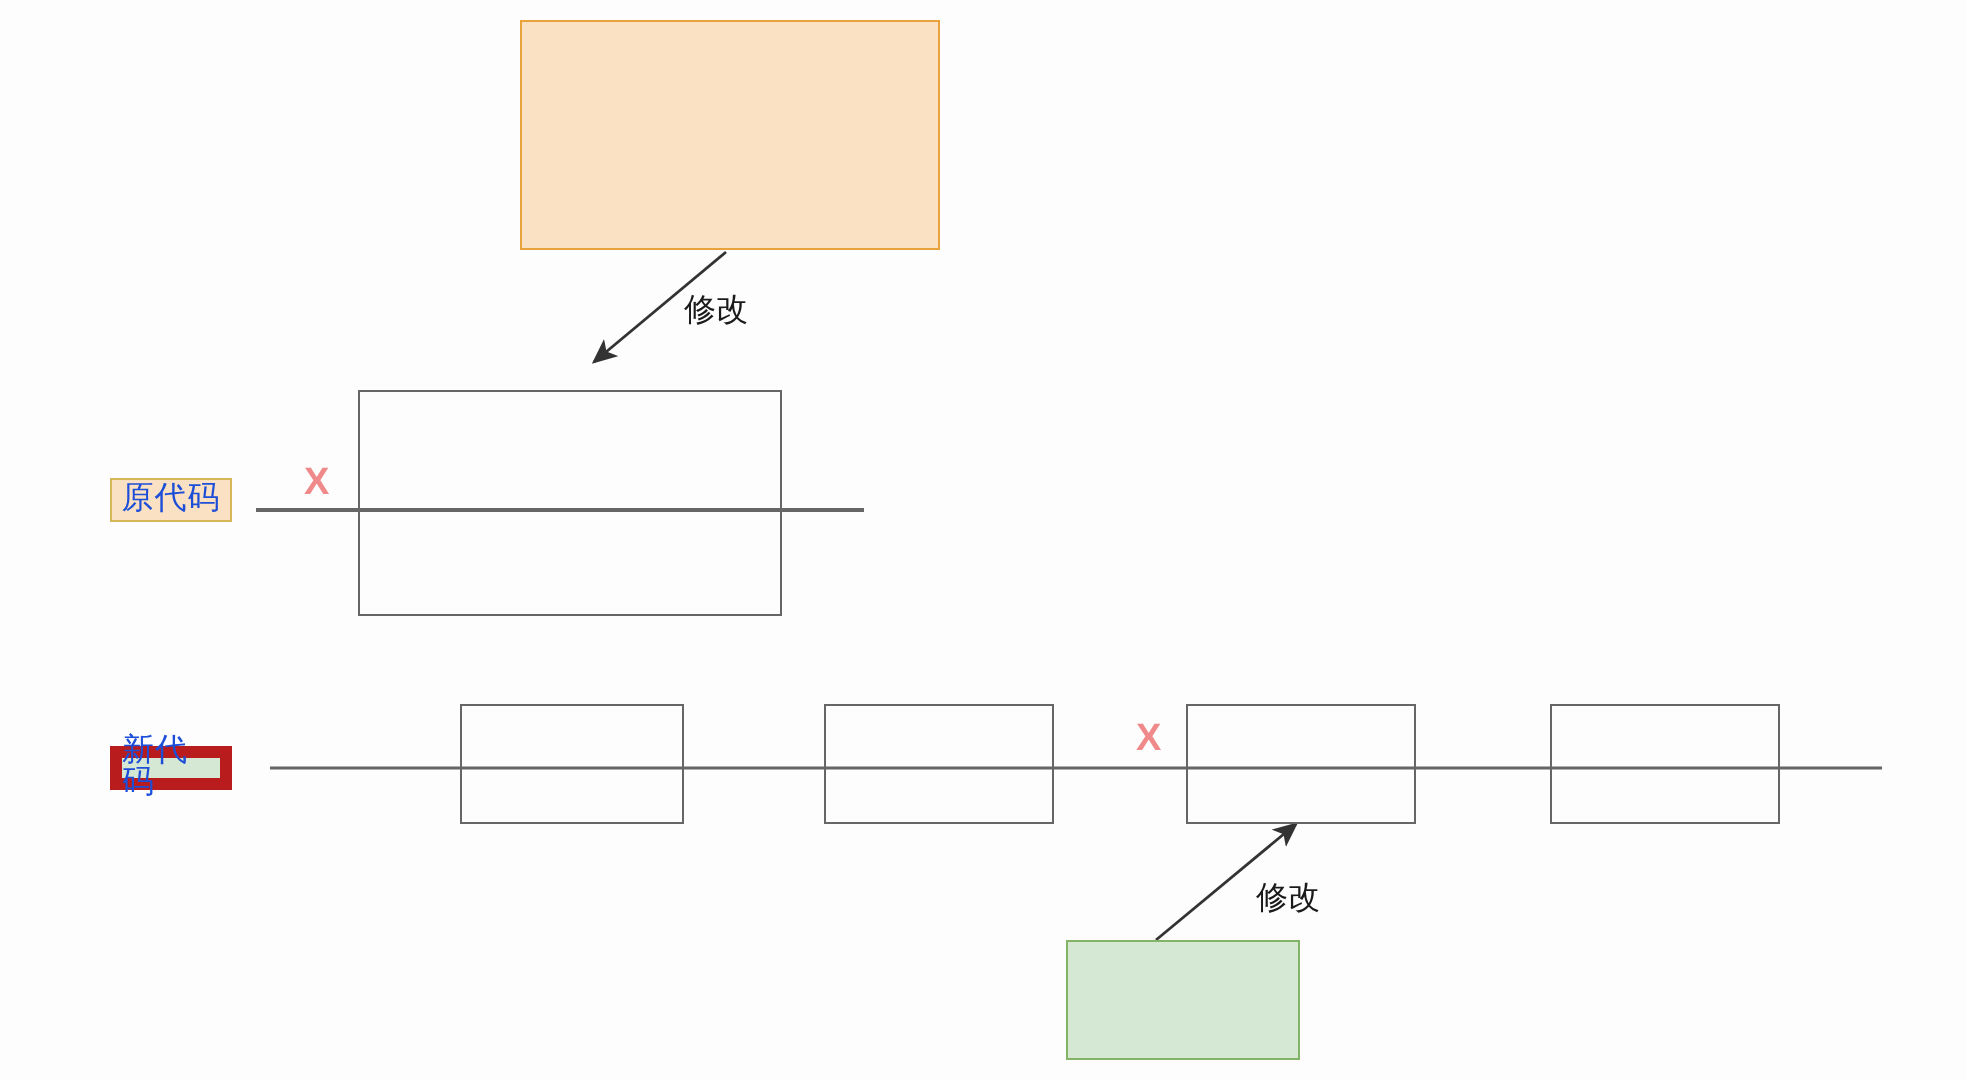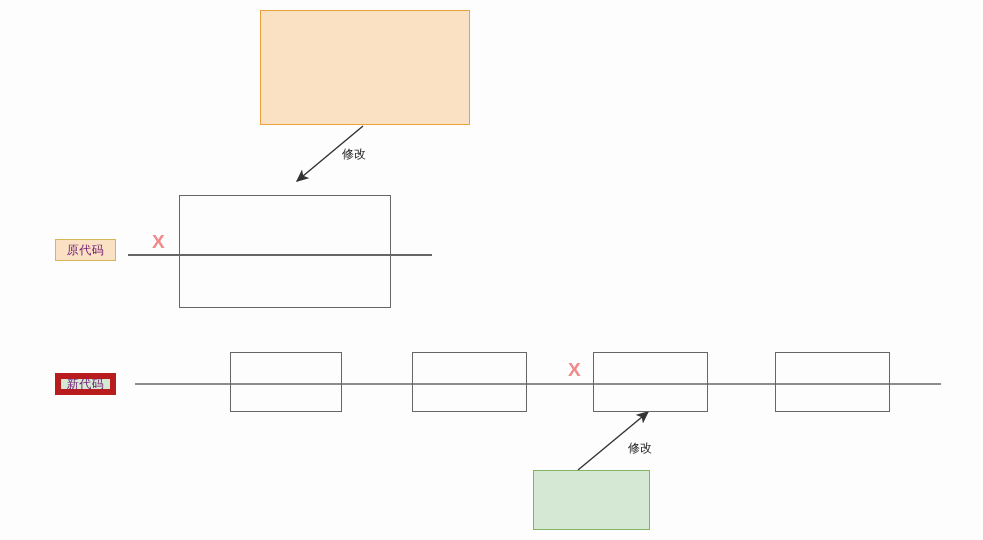--- a/index.html
+++ b/index.html
@@ -39,37 +39,37 @@
     background: transparent;
     border: 1px solid #666666;
   }
   
   .tag {
     position: absolute;
     box-sizing: border-box;
     display: flex;
     align-items: center;
     justify-content: center;
-    font-size: 12px;
+    font-size: 16px;
     line-height: 1;
-    color: #701a75;
+    color: #1d4ed8;
     letter-spacing: 0.5px;
   }
   .tag-orange {
     background: #fae1c3;
     border: 1px solid #d6b656;
   }
   .tag-green {
     background: #d5e8d4;
     border: 6px solid #b91c1c;
   }
   
   .edge-label {
     position: absolute;
-    font-size: 12px;
+    font-size: 16px;
     line-height: 1;
     color: #1a1a1a;
     white-space: nowrap;
   }
   
   .x-mark {
     position: absolute;
     font-size: 19px;
     font-weight: bold;
     line-height: 1;

